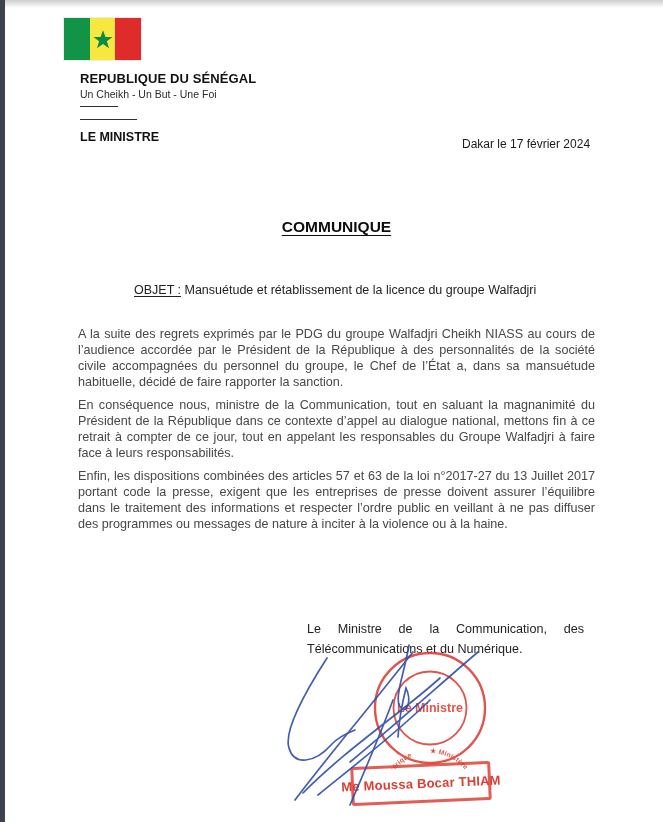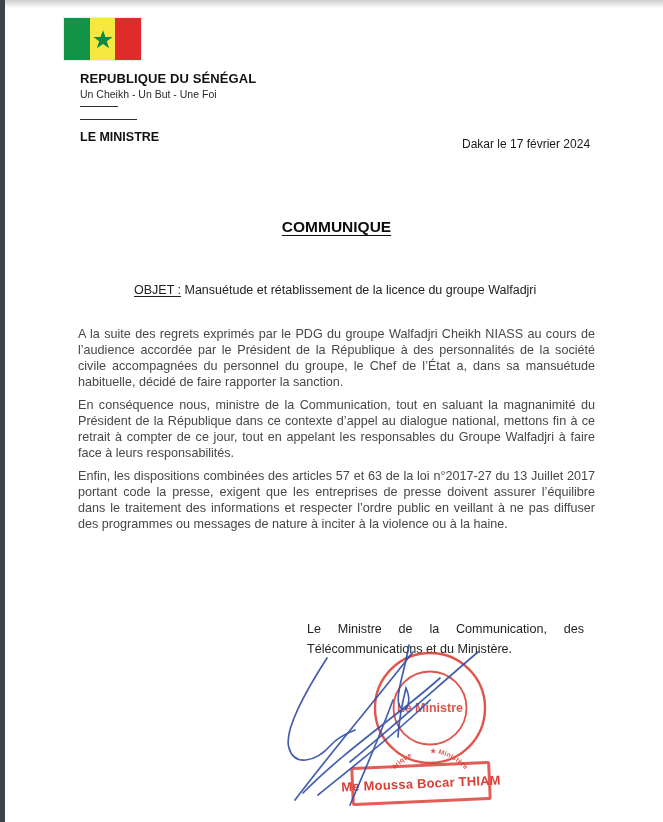--- a/index.html
+++ b/index.html
@@ -90,21 +90,21 @@
   <div class="objet">
     <span class="lbl">OBJET :</span><span> Mansuétude et rétablissement de la licence du groupe Walfadjri</span>
   </div>
 
   <div class="bodytext">
     <p>A la suite des regrets exprimés par le PDG du groupe Walfadjri Cheikh NIASS au cours de l’audience accordée par le Président de la République à des personnalités de la société civile accompagnées du personnel du groupe, le Chef de l’État a, dans sa mansuétude habituelle, décidé de faire rapporter la sanction.</p>
     <p>En conséquence nous, ministre de la Communication, tout en saluant la magnanimité du Président de la République dans ce contexte d’appel au dialogue national, mettons fin à ce retrait à compter de ce jour, tout en appelant les responsables du Groupe Walfadjri à faire face à leurs responsabilités.</p>
     <p>Enfin, les dispositions combinées des articles 57 et 63 de la loi n°2017-27 du 13 Juillet 2017 portant code la presse, exigent que les entreprises de presse doivent assurer l’équilibre dans le traitement des informations et respecter l’ordre public en veillant à ne pas diffuser des programmes ou messages de nature à inciter à la violence ou à la haine.</p>
   </div>
 
-  <div class="closing">Le Ministre de la Communication, des Télécommunications et du Ministère.</div>
+  <div class="closing">Le Ministre de la Communication, des Télécommunications et du Numérique.</div>
 
   <svg class="round-stamp" viewBox="0 0 122 122">
     <circle cx="61" cy="61" r="55" fill="none" stroke-width="2.4" stroke="#d93026"></circle>
     <circle cx="61" cy="61" r="36.5" fill="none" stroke-width="1.8" stroke="#d93026"></circle>
     <defs>
       <path id="ringPath" d="M 61 106 A 45 45 0 1 1 60.9 106" fill="none"></path>
     </defs>
     <text font-size="6.8" font-weight="bold" letter-spacing="0.2" font-family="Liberation Sans, sans-serif" fill="#d93026">
       <textPath href="#ringPath" startOffset="0">★ Ministère de la Communication, des Télécommunications et du Numérique</textPath>
     </text>

